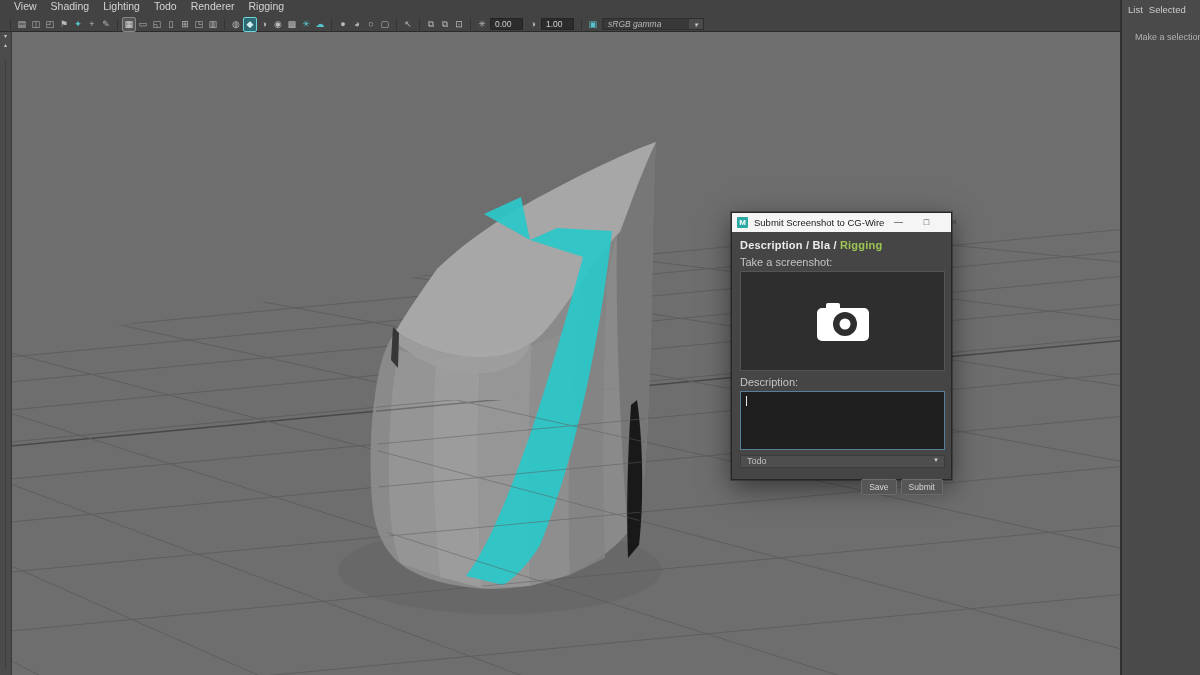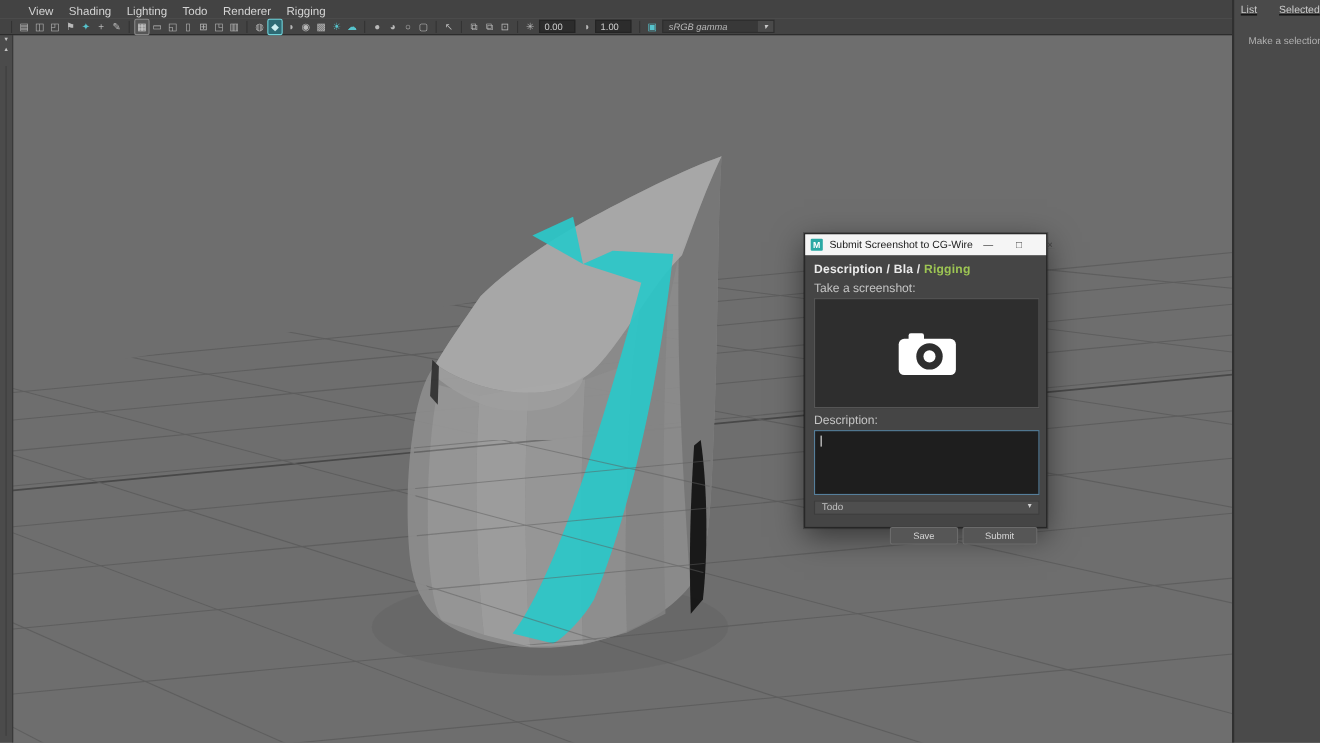--- a/index.html
+++ b/index.html
@@ -4,21 +4,21 @@
 <style>
   * { margin:0; padding:0; box-sizing:border-box; }
   html,body { width:1200px; height:675px; overflow:hidden; background:#6e6e6e;
     font-family:"Liberation Sans", sans-serif; -webkit-font-smoothing:antialiased; }
 
   
   .viewport-svg { position:absolute; left:0; top:0; width:1200px; height:675px; }
 
   
   .topbar { position:absolute; left:0; top:0; width:1120px; height:17px;
-    background:#434343; display:flex; align-items:flex-end; gap:14px; padding-left:26px;
+    background:#434343; display:flex; align-items:flex-start; gap:14px; padding-left:14px;
     z-index:20; }
   .topbar .menu-item { font-size:10.5px; color:#d4d4d4; cursor:default; }
   .icontoolbar { position:absolute; left:0; top:17px; width:1120px; height:15px;
     background:#434343; border-bottom:1px solid #2b2b2b; display:flex; align-items:center;
     padding-left:6px; z-index:20; }
   .tb-sep { width:1px; height:11px; background:#333; margin:0 4px; flex:none; }
   .tb-icon { font-size:9px; color:#b9b9b9; line-height:13px; width:14px; text-align:center;
     flex:none; cursor:default; }
   .tb-icon.teal { color:#56c3cc; }
   .tb-icon.activebox { background:#2e6a74; color:#cdeef1; border:1px solid #6fd3da; border-radius:2px; }
@@ -33,21 +33,21 @@
 
   
   .left-strip { position:absolute; left:0; top:32px; width:12px; height:643px;
     background:#4b4b4b; border-right:1px solid #383838; z-index:15; }
   .left-strip .tri { display:block; width:100%; text-align:center; font-size:6px; color:#c4c4c4; line-height:9px; }
   .left-strip .groove { position:absolute; left:5px; top:28px; bottom:6px; width:1px; background:#3e3e3e; }
 
   
   .right-panel { position:absolute; left:1120px; top:0; width:80px; height:675px;
     background:#4a4a4a; border-left:2px solid #303030; z-index:15; }
-  .right-panel .panel-menu { display:flex; gap:20px; padding:4px 0 0 6px;text-decoration:underline; }
+  .right-panel .panel-menu { display:flex; gap:6px; padding:4px 0 0 6px; }
   .right-panel .panel-menu span { font-size:9.5px; color:#cccccc; white-space:nowrap; cursor:default; }
   .right-panel .hint { position:absolute; left:13px; top:32px; font-size:9px; color:#b2b2b2; white-space:nowrap; }
 
   
   .dialog { position:absolute; left:731px; top:212px; width:221px; height:268px;
     background:#454545; border:1px solid #262626; box-shadow:0 8px 26px rgba(0,0,0,.5), 0 0 0 1px rgba(0,0,0,.25);
     z-index:30; }
   .dlg-titlebar { height:19px; background:#f5f5f5; display:flex; align-items:center; padding-left:5px; }
   .dlg-appicon { width:11px; height:11px; background:#2aa9a4; color:#ffffff; font-size:8px; font-weight:bold;
     text-align:center; line-height:11px; border-radius:1px; flex:none; }
@@ -61,21 +61,21 @@
   .shot-area { margin-top:3px; width:205px; height:100px; background:#2e2e2e; border:1px solid #555;
     display:flex; align-items:center; justify-content:center; cursor:pointer; }
   .desc-area { margin-top:3px; width:205px; height:59px; background:#1e1e1e; border:1px solid #567f9b; position:relative; }
   .desc-caret { position:absolute; left:5px; top:4px; width:1px; height:10px; background:#e8e8e8; }
   .status-dd { margin-top:5px; width:205px; height:13px; background:#4e4e4e; border:1px solid #3c3c3c;
     display:flex; cursor:pointer; }
   .status-dd .dd-text { flex:1; font-size:9px; color:#c0c0c0; padding-left:6px; }
   .status-dd .dd-arrow { width:16px; font-size:7px; color:#cfcfcf; text-align:center; }
   .dlg-buttons { position:absolute; right:8px; top:247px; display:flex; gap:4px; }
   .dlg-btn { height:16px; background:#565656; border:1px solid #6b6b6b; border-radius:2px;
-    color:#d6d6d6; font-size:8.5px; line-height:14px; padding:0 20px; cursor:pointer; font-family:inherit; }
+    color:#d6d6d6; font-size:8.5px; line-height:14px; padding:0 7px; cursor:pointer; font-family:inherit; }
 </style>
 </head>
 <body>
 
 <svg class="viewport-svg" viewBox="0 0 1200 675">
   <defs>
     <clipPath id="gridclip">
       <path d="M0,345 L690,232 L1200,220 L1200,675 L0,675 Z"></path>
     </clipPath>
     <clipPath id="lowerbody">

